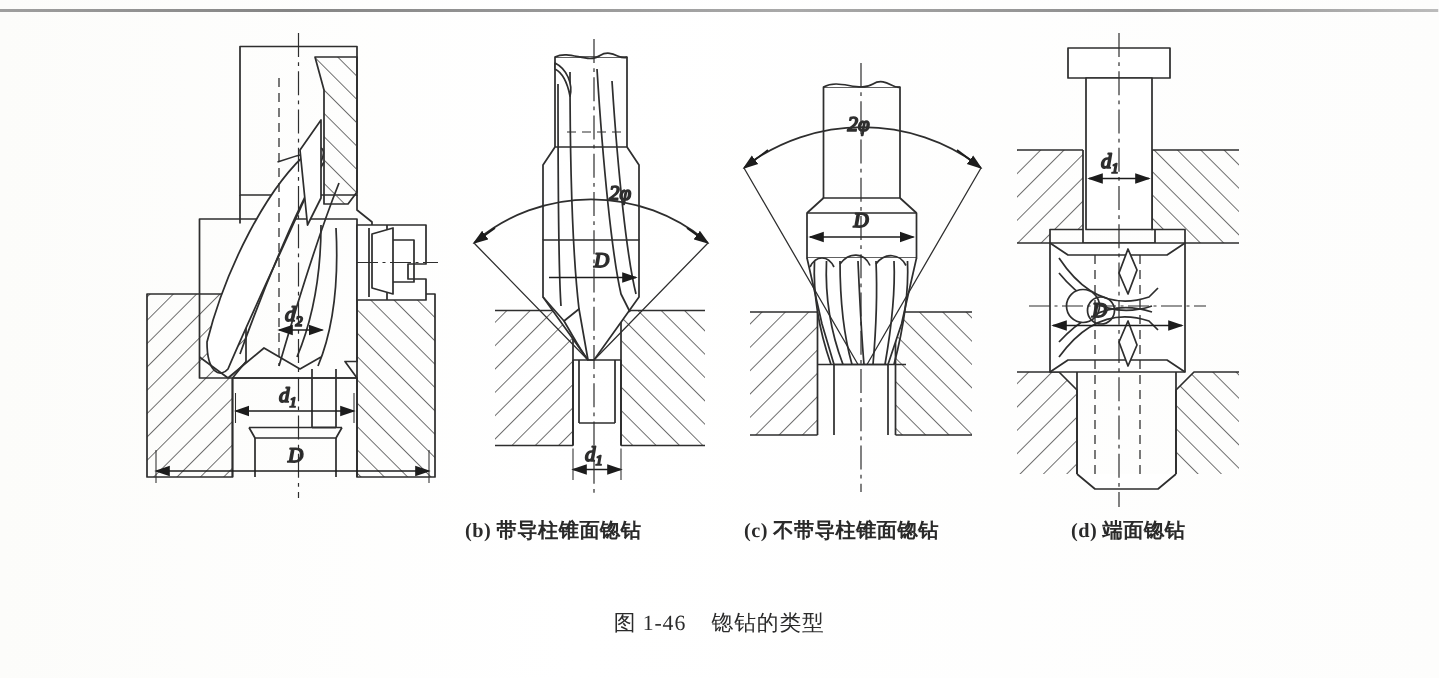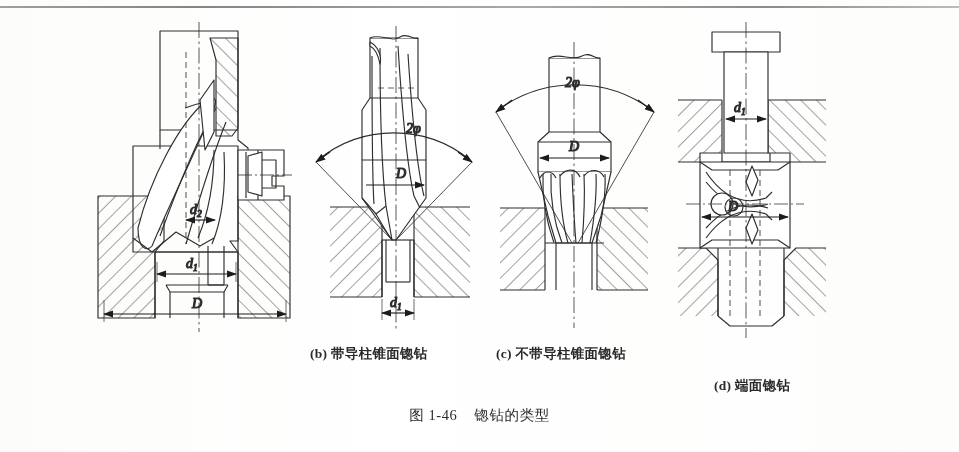--- a/index.html
+++ b/index.html
@@ -300,18 +300,18 @@
           <text class="dimlabel" x="728" y="211">D</text>
         </g>
       </g>
 
     </g>
   </svg>
 
   <div class="cap-row">
     <span class="subcap" style="left:496px;top:0;">(c) 不带导柱锥面锪钻</span>
     <span class="subcap" style="left:310px;top:0;">(b) 带导柱锥面锪钻</span>
-    <span class="subcap" style="left:714px;top:0;margin-top:32px;">(d) 端面锪钻</span>
+    <span class="subcap" style="left:714px;top:0;">(d) 端面锪钻</span>
   </div>
 
   <div class="maincap">图 1-46    锪钻的类型</div>
 
 </div>
 
 </body></html>

